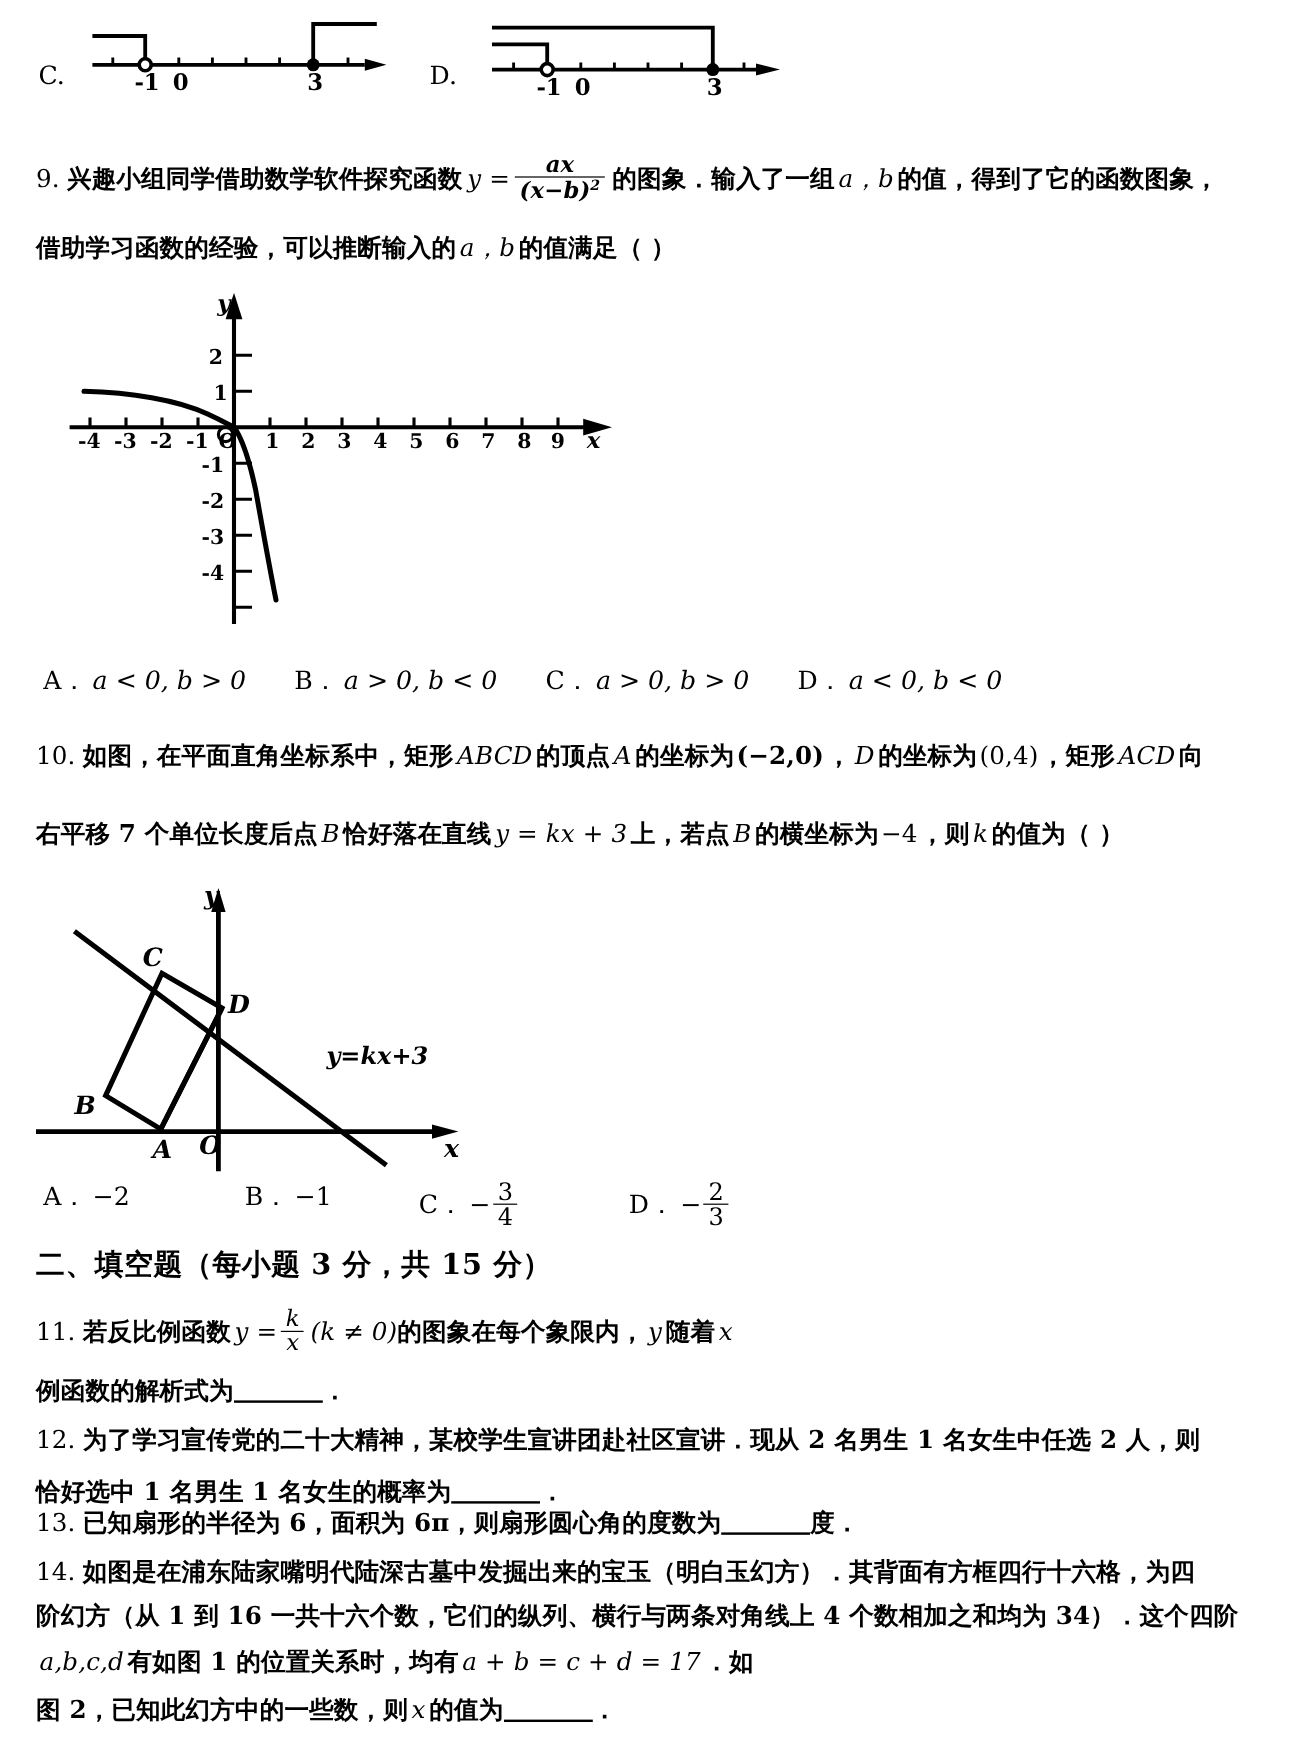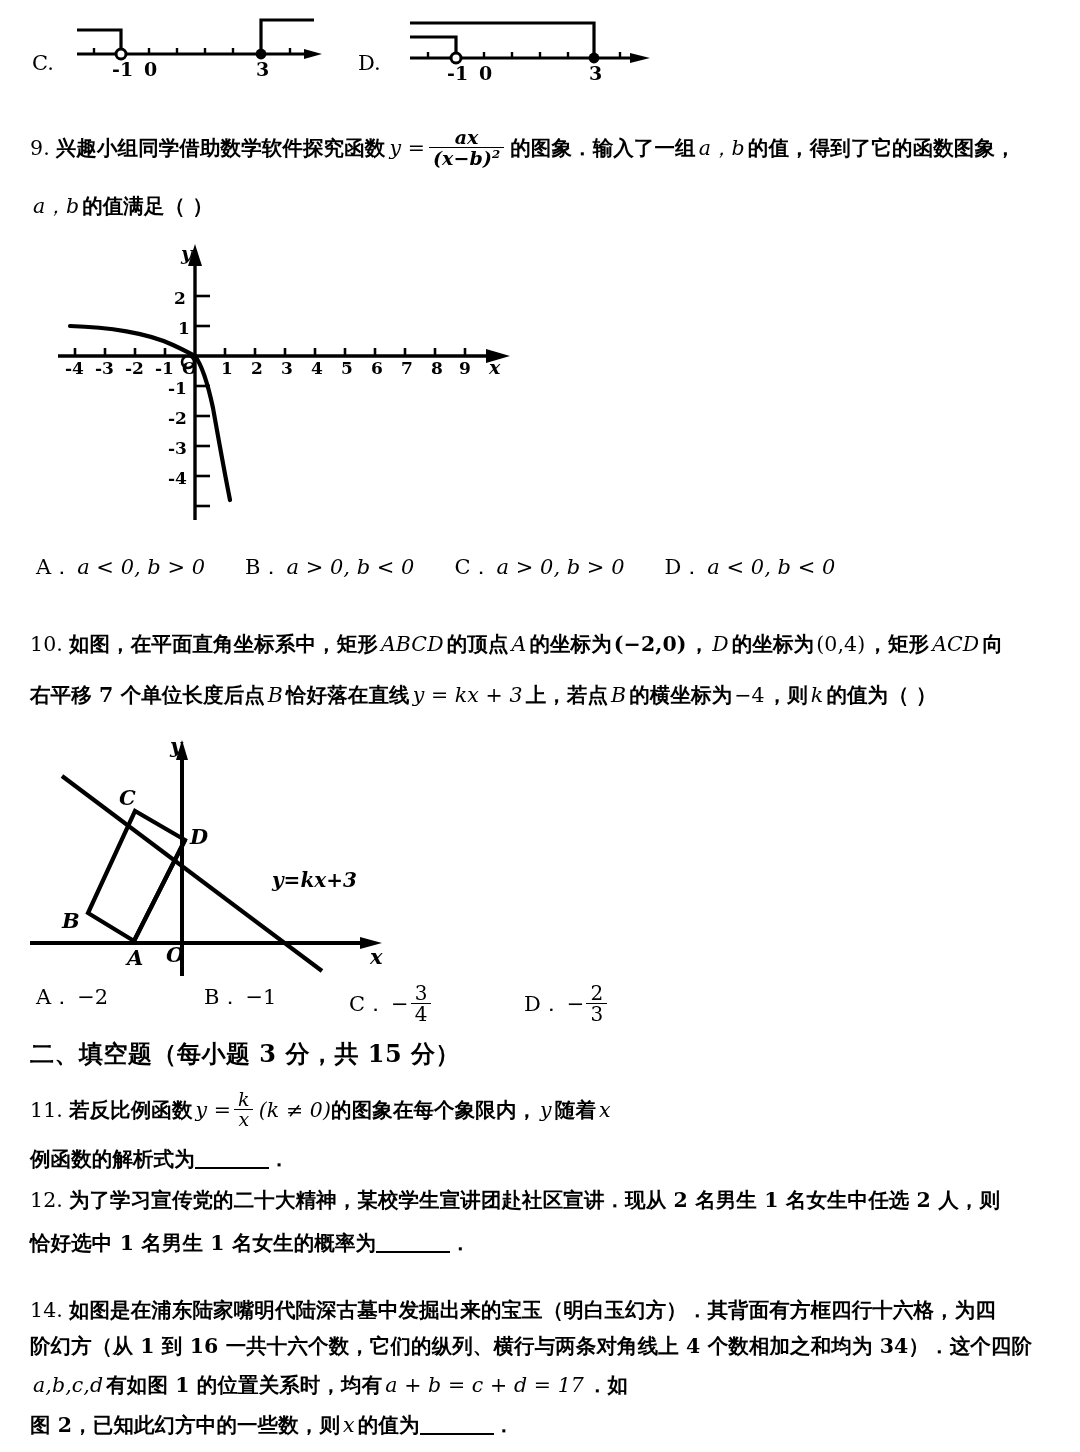--- a/index.html
+++ b/index.html
@@ -155,20 +155,21 @@
         <span class="nume mi" style="font-weight:700;">ax</span>
         <span class="deno mi" style="font-weight:700;"><span>(x−b)</span><sup style="font-size:0.62em;">2</sup></span>
       </span>
     </span>
     <span class="cn">的图象．输入了一组</span>
     <span class="mi" style="margin:0 3px;">a，b</span>
     <span class="cn">的值，得到了它的函数图象，</span>
   </div>
 
   <div class="qline" style="left:30px; top:196px; display:flex; align-items:center;">
+    <span class="cn">借助学习函数的经验，可以推断输入的</span>
     <span class="mi" style="margin:0 3px;">a，b</span>
     <span class="cn">的值满足（      ）</span>
   </div>
 
   <div style="position:absolute; left:48px; top:238px; width:470px; height:290px;">
     <svg width="470" height="290" viewBox="0 0 470 290">
 
       <line x1="10" y1="118" x2="440" y2="118" class="stroke" stroke-width="3.4"></line>
       <polygon points="438,111 462,118 438,125" fill="#000"></polygon>
 
@@ -256,21 +257,21 @@
     <span class="num">10.</span>
     <span class="cn" style="margin-left:6px;text-align:center;">如图，在平面直角坐标系中，矩形</span>
     <span class="mi" style="margin:0 3px;">ABCD</span>
     <span class="cn">的顶点</span>
     <span class="mi" style="margin:0 3px;">A</span>
     <span class="cn">的坐标为</span>
     <span class="num" style="margin:0 2px;font-weight:bold;">(−2,0)</span>
     <span class="cn">，</span>
     <span class="mi" style="margin:0 3px;">D</span>
     <span class="cn">的坐标为</span>
-    <span class="num" style="margin:14px 2px;">(0,4)</span>
+    <span class="num" style="margin:0 2px;">(0,4)</span>
     <span class="cn">，矩形</span>
     <span class="mi" style="margin:0 3px;">ACD</span>
     <span class="cn">向</span>
   </div>
 
   <div class="qline" style="left:30px; top:685px; display:flex; align-items:center;">
     <span class="cn">右平移 7 个单位长度后点</span>
     <span class="mi" style="margin:0 3px;">B</span>
     <span class="cn">恰好落在直线</span>
     <span class="mi" style="margin:0 3px;">y = kx + 3</span>
@@ -363,20 +364,26 @@
   <div class="qline" style="left:30px; top:1190px; display:flex; align-items:center;">
     <span class="num">12.</span>
     <span class="cn" style="margin-left:6px;">为了学习宣传党的二十大精神，某校学生宣讲团赴社区宣讲．现从 2 名男生 1 名女生中任选 2 人，则</span>
   </div>
   <div class="qline" style="left:30px; top:1232px; display:flex; align-items:flex-end;">
     <span class="cn">恰好选中 1 名男生 1 名女生的概率为</span>
     <span class="blank"></span>
     <span class="cn">．</span>
   </div>
 
+  <div class="qline" style="left:30px; top:1258px; display:flex; align-items:flex-end;">
+    <span class="num">13.</span>
+    <span class="cn" style="margin-left:6px;">已知扇形的半径为 6，面积为 6π，则扇形圆心角的度数为</span>
+    <span class="blank"></span>
+    <span class="cn">度．</span>
+  </div>
 
   <div class="qline" style="left:30px; top:1300px; display:flex; align-items:center;">
     <span class="num">14.</span>
     <span class="cn" style="margin-left:6px;">如图是在浦东陆家嘴明代陆深古墓中发掘出来的宝玉（明白玉幻方）．其背面有方框四行十六格，为四</span>
   </div>
   <div class="qline" style="left:30px; top:1336px; display:flex; align-items:center;">
     <span class="cn">阶幻方（从 1 到 16 一共十六个数，它们的纵列、横行与两条对角线上 4 个数相加之和均为 34）．这个四阶</span>
   </div>
   <div class="qline" style="left:30px; top:1375px; display:flex; align-items:center;">
     <span class="mi" style="margin:0 3px;">a,b,c,d</span>

